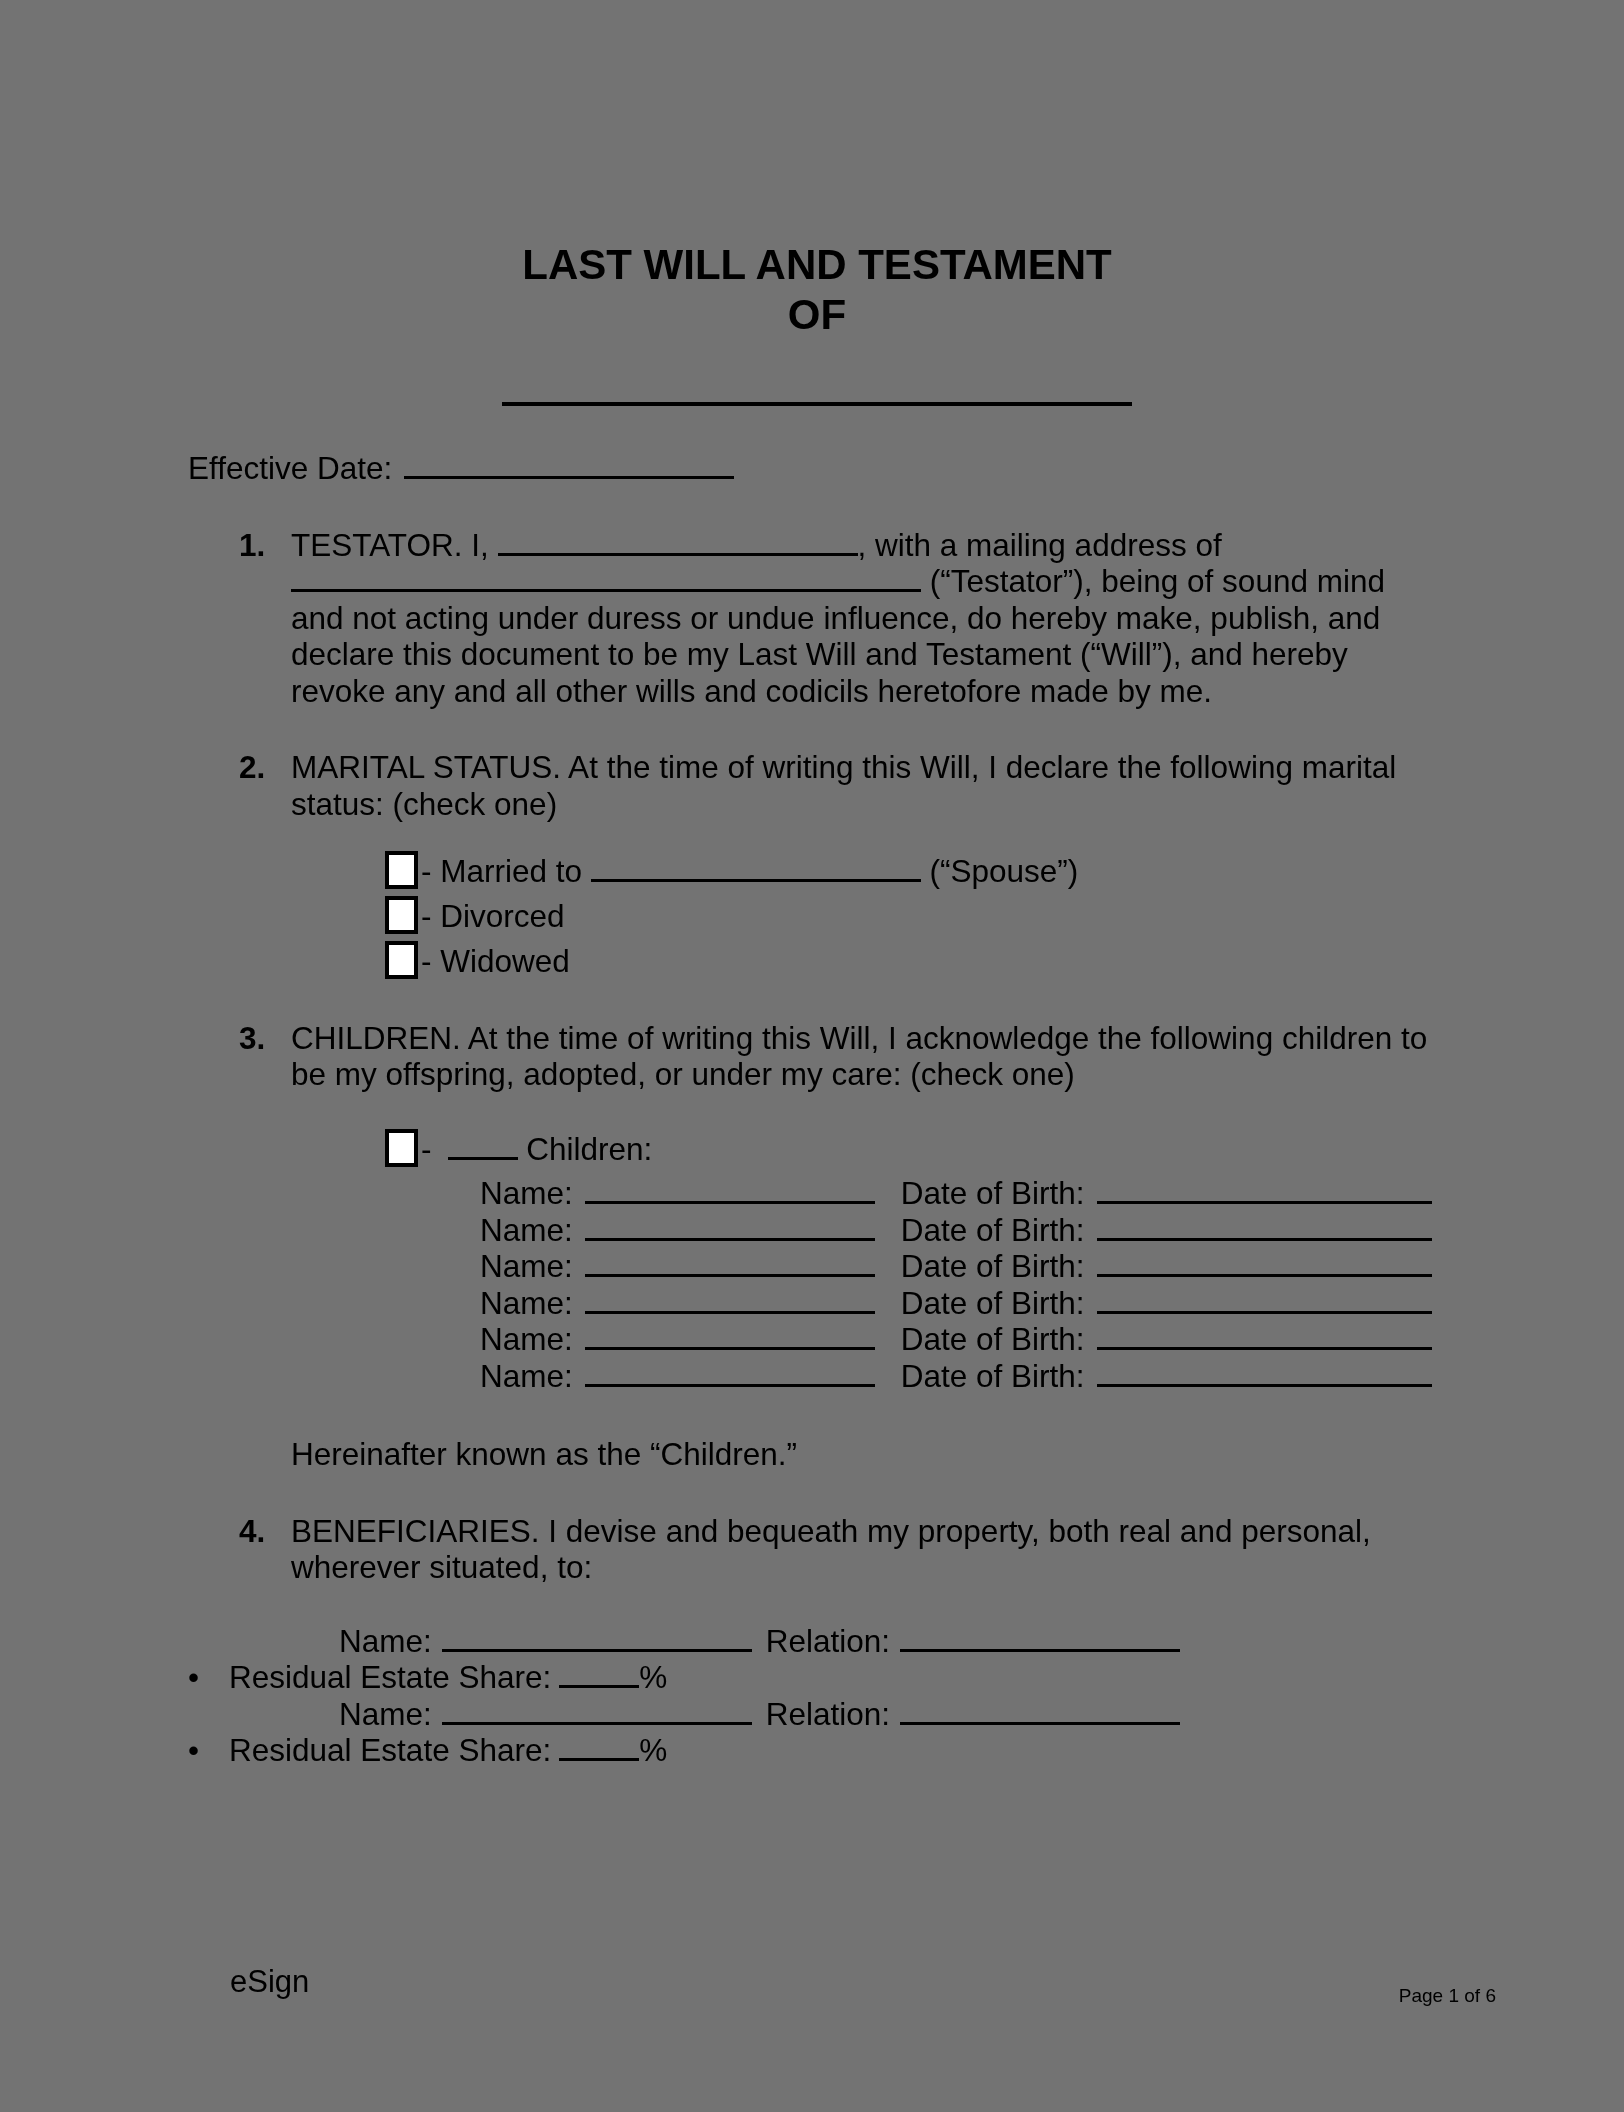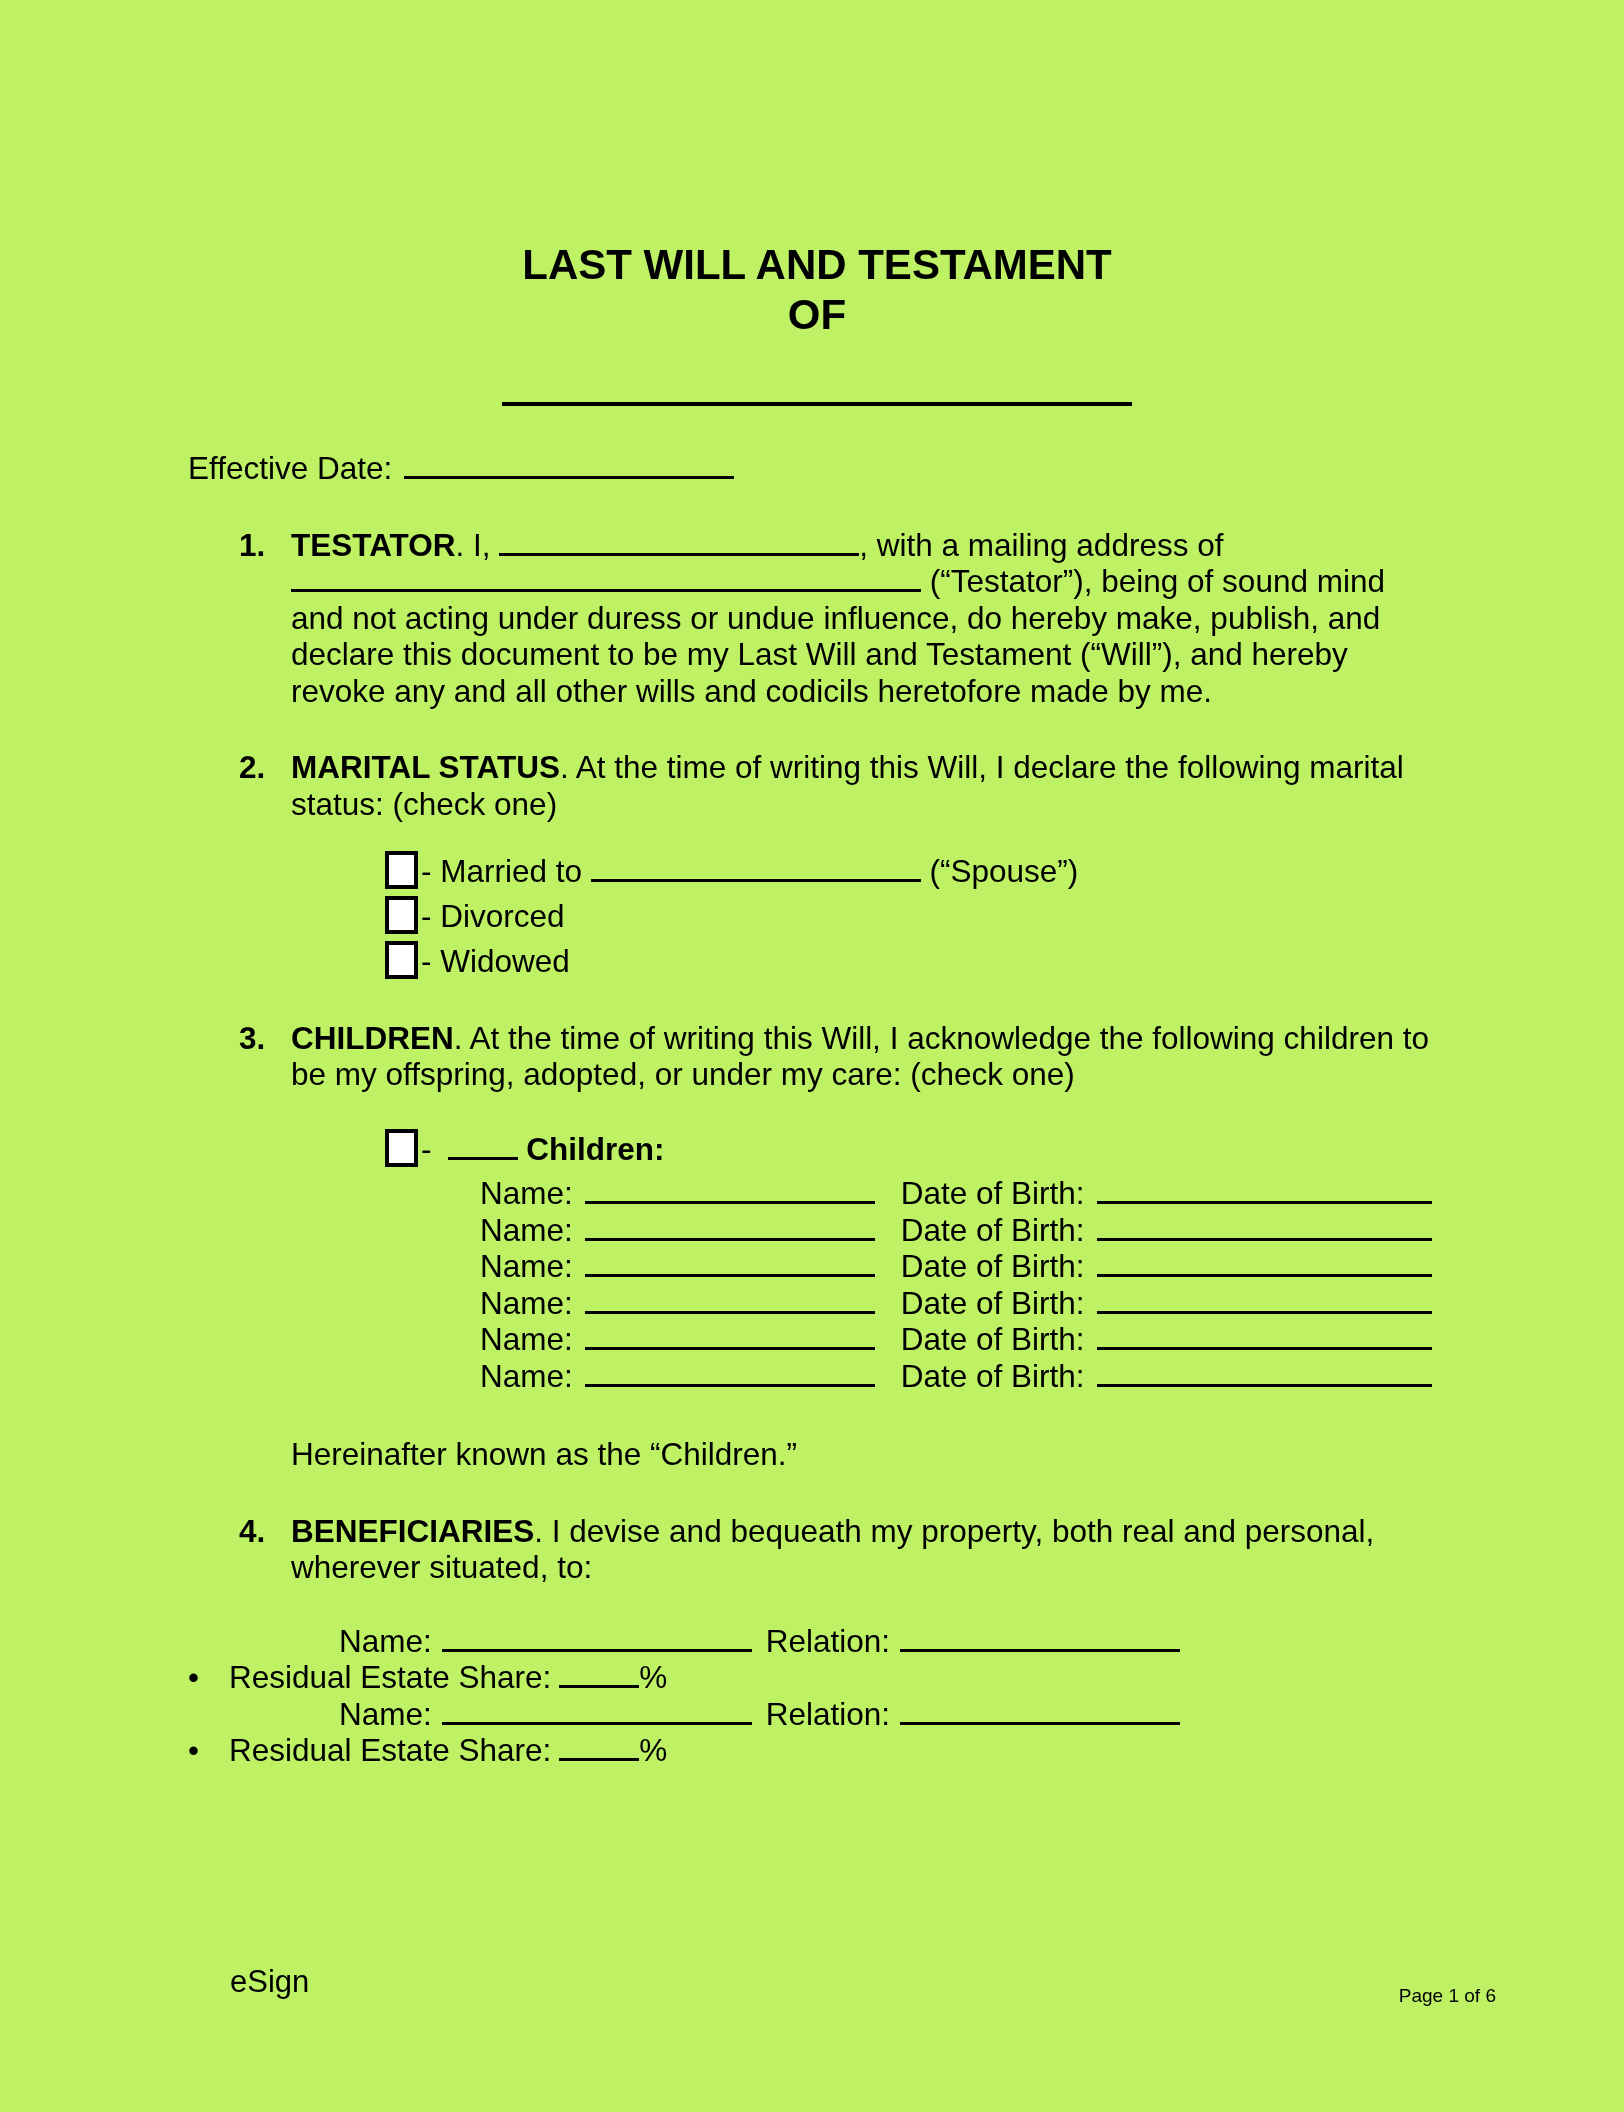--- a/index.html
+++ b/index.html
@@ -1,36 +1,36 @@
 <!DOCTYPE html>
 <html><head>
 <meta charset="utf-8">
 <style>
   html,body{margin:0;padding:0;background:#fff}
   .page{
-    position:relative;width:1624px;height:2112px;background:#bef264;
+    position:relative;width:1624px;height:2112px;background:#737373;
     box-sizing:border-box;padding:0 178px 0 188px;
     font-family:"Liberation Sans",sans-serif;font-size:31.5px;line-height:36.5px;color:#000;
     overflow:hidden;
   }
   .title{margin:240px 0 0;text-align:center;font-size:42px;line-height:50px;font-weight:bold}
   .tline{display:block}
   .name-line{width:630px;margin:62px auto 0;height:0;border-bottom:4px solid #000}
   .effective{margin-top:44px;white-space:nowrap}
   .ul{text-decoration-thickness:3.5px;text-underline-offset:5px}
   .bl{display:inline-block;border-bottom:3.5px solid #000;height:24px}
   .w330{width:330px}.w360{width:360px}.w630{width:630px}.w70{width:70px;margin:0 8px}
   .w290{width:290px;margin:0 26px 0 12px}.w335{width:335px;margin-left:12px}
   .w310{width:310px;margin:0 14px 0 10px}.w280{width:280px;margin-left:10px}
   .w80{width:80px;margin-left:8px}
   .effective .bl{margin-left:12px}
   .section{position:relative;margin-top:40px;padding-left:103px}
   .section .num{position:absolute;left:51px;top:0;font-weight:bold}
   .section p{margin:0}
-  b{font-weight:bold}
+  b{font-weight:normal}
   .cb{display:inline-block;width:25px;height:30px;border:4px solid #000;vertical-align:-7px;margin-right:3px;background:#fff}
   .options{margin:29px 0 0 197px}
   .opt{margin-bottom:6.5px;white-space:nowrap}
   .cbrow{margin:36px 0 0 197px;white-space:nowrap}
   .ctable{margin:8px 0 0 292px}
   .crow{white-space:nowrap}
   .hereinafter{margin-top:42px;padding-left:103px}
   .beneficiaries{margin-top:37px}
   .brow{margin-left:151px;white-space:nowrap}
   .bulletrow{white-space:nowrap}

